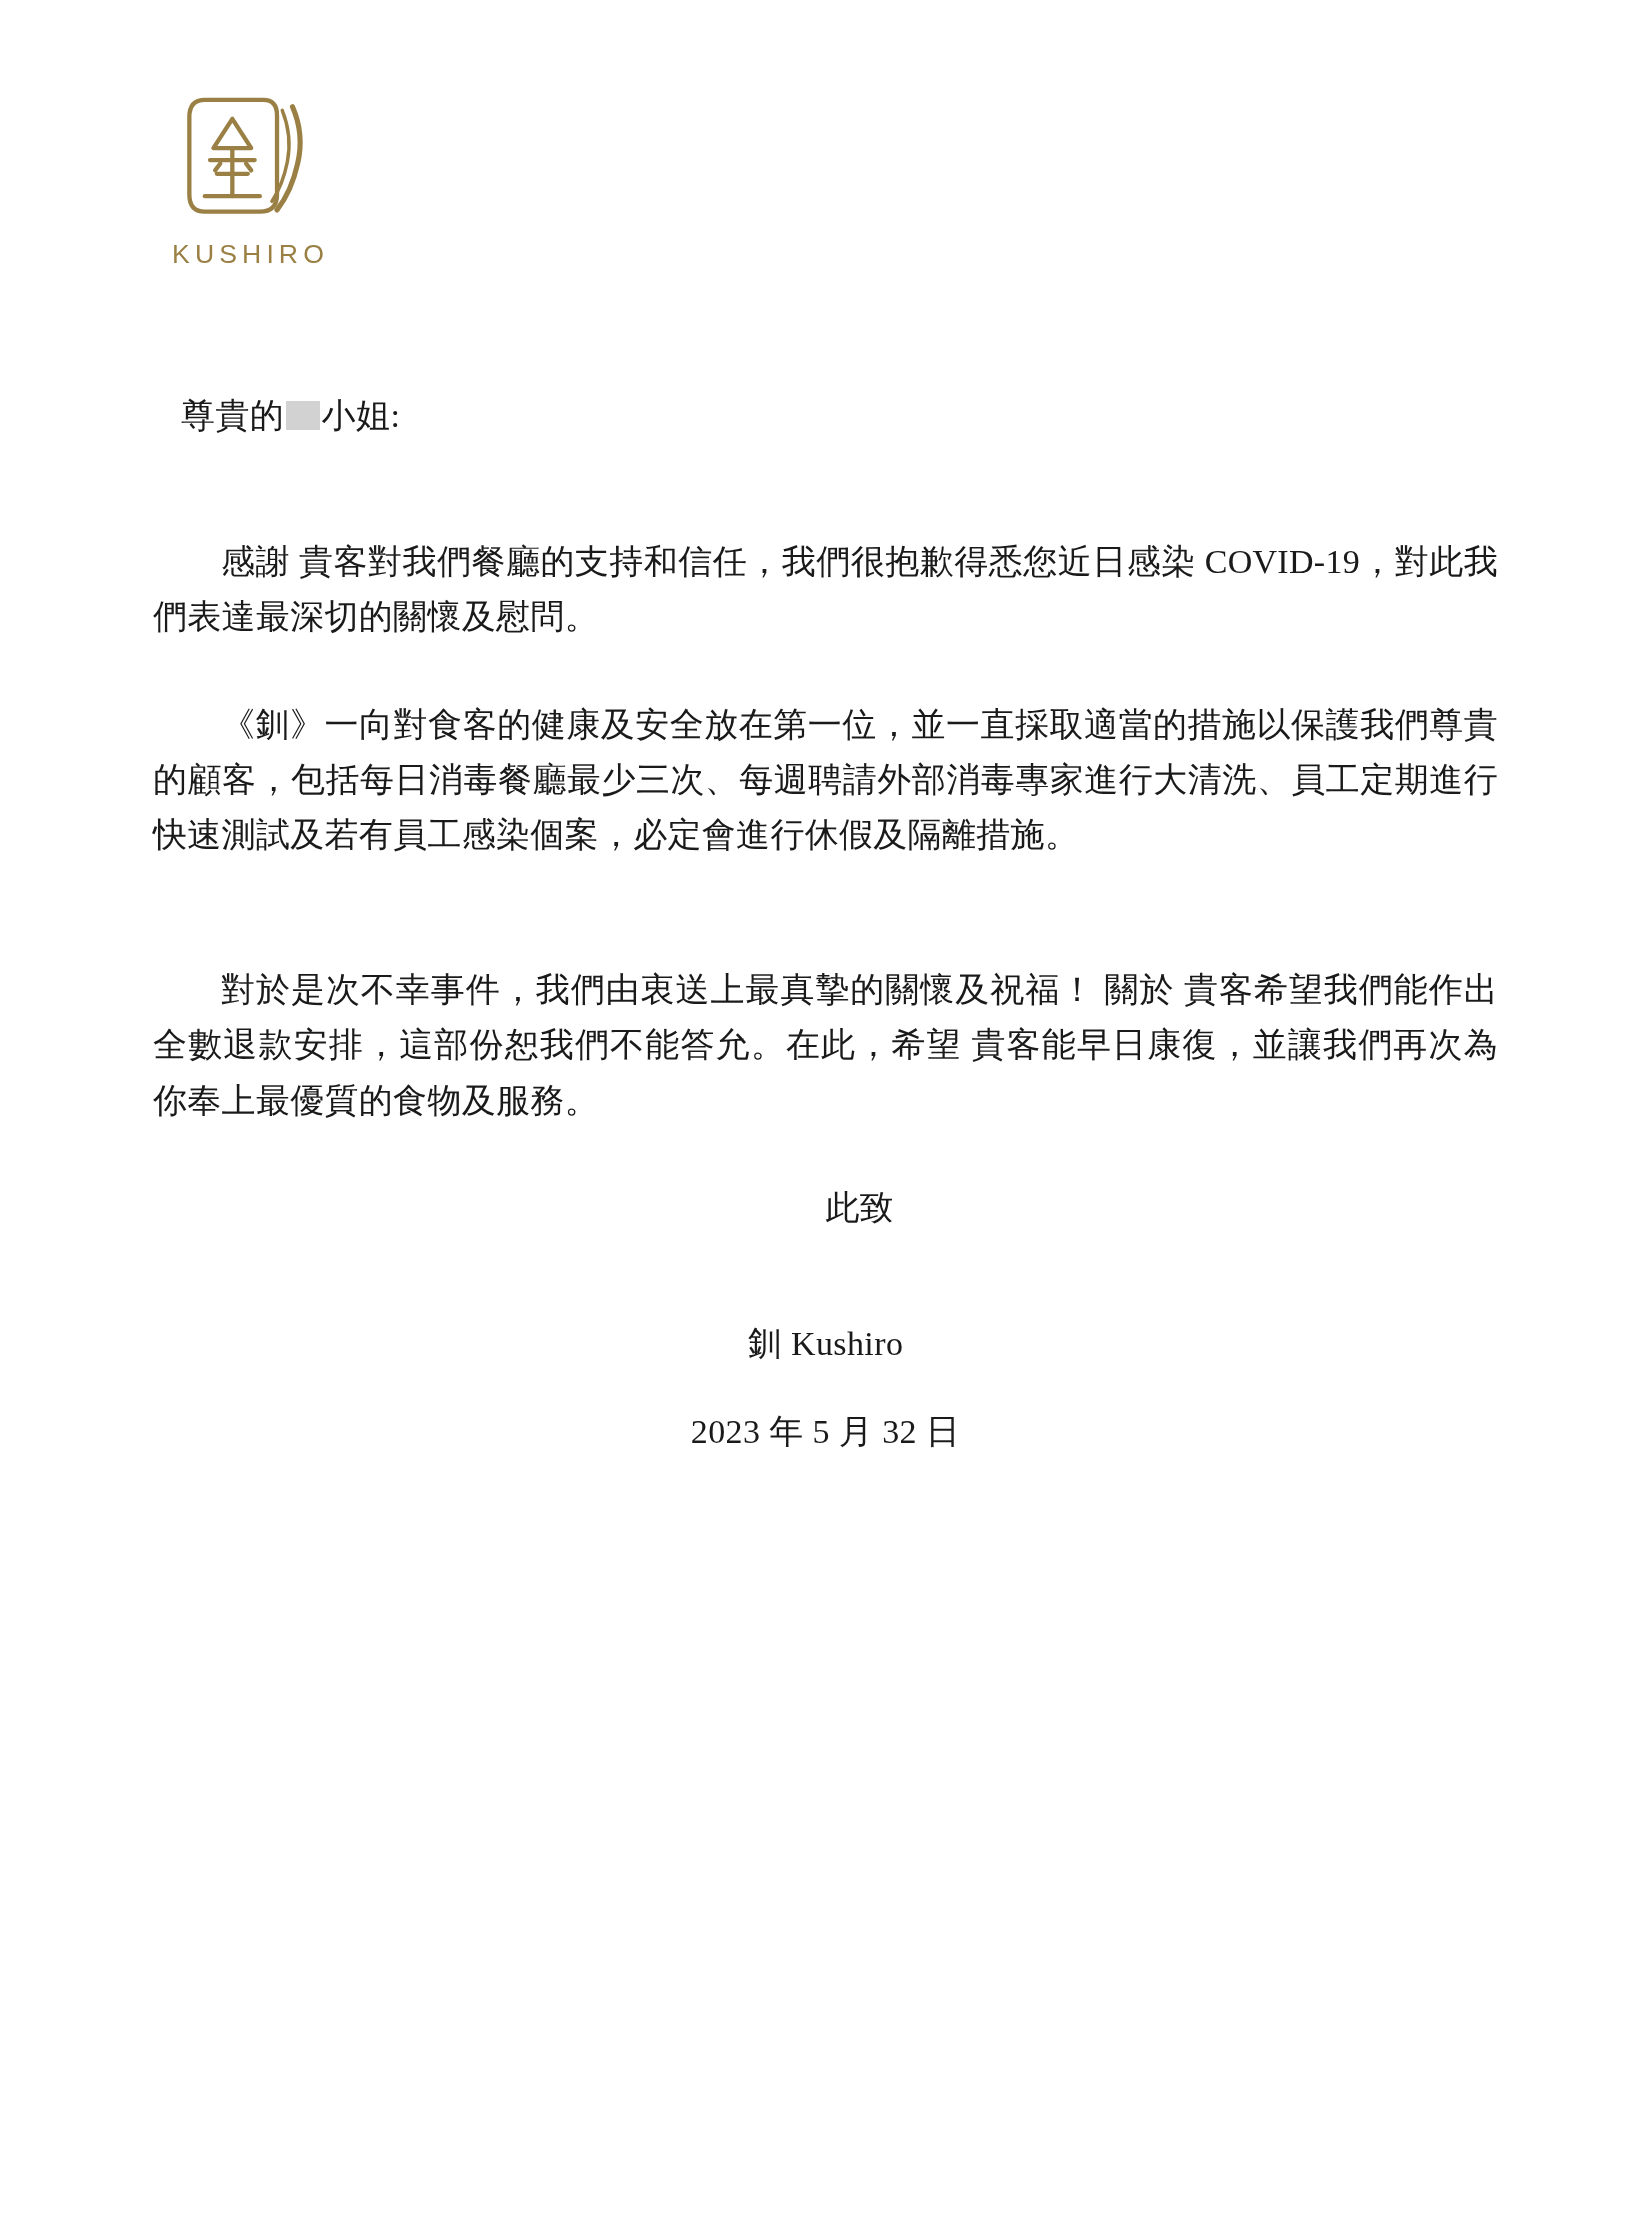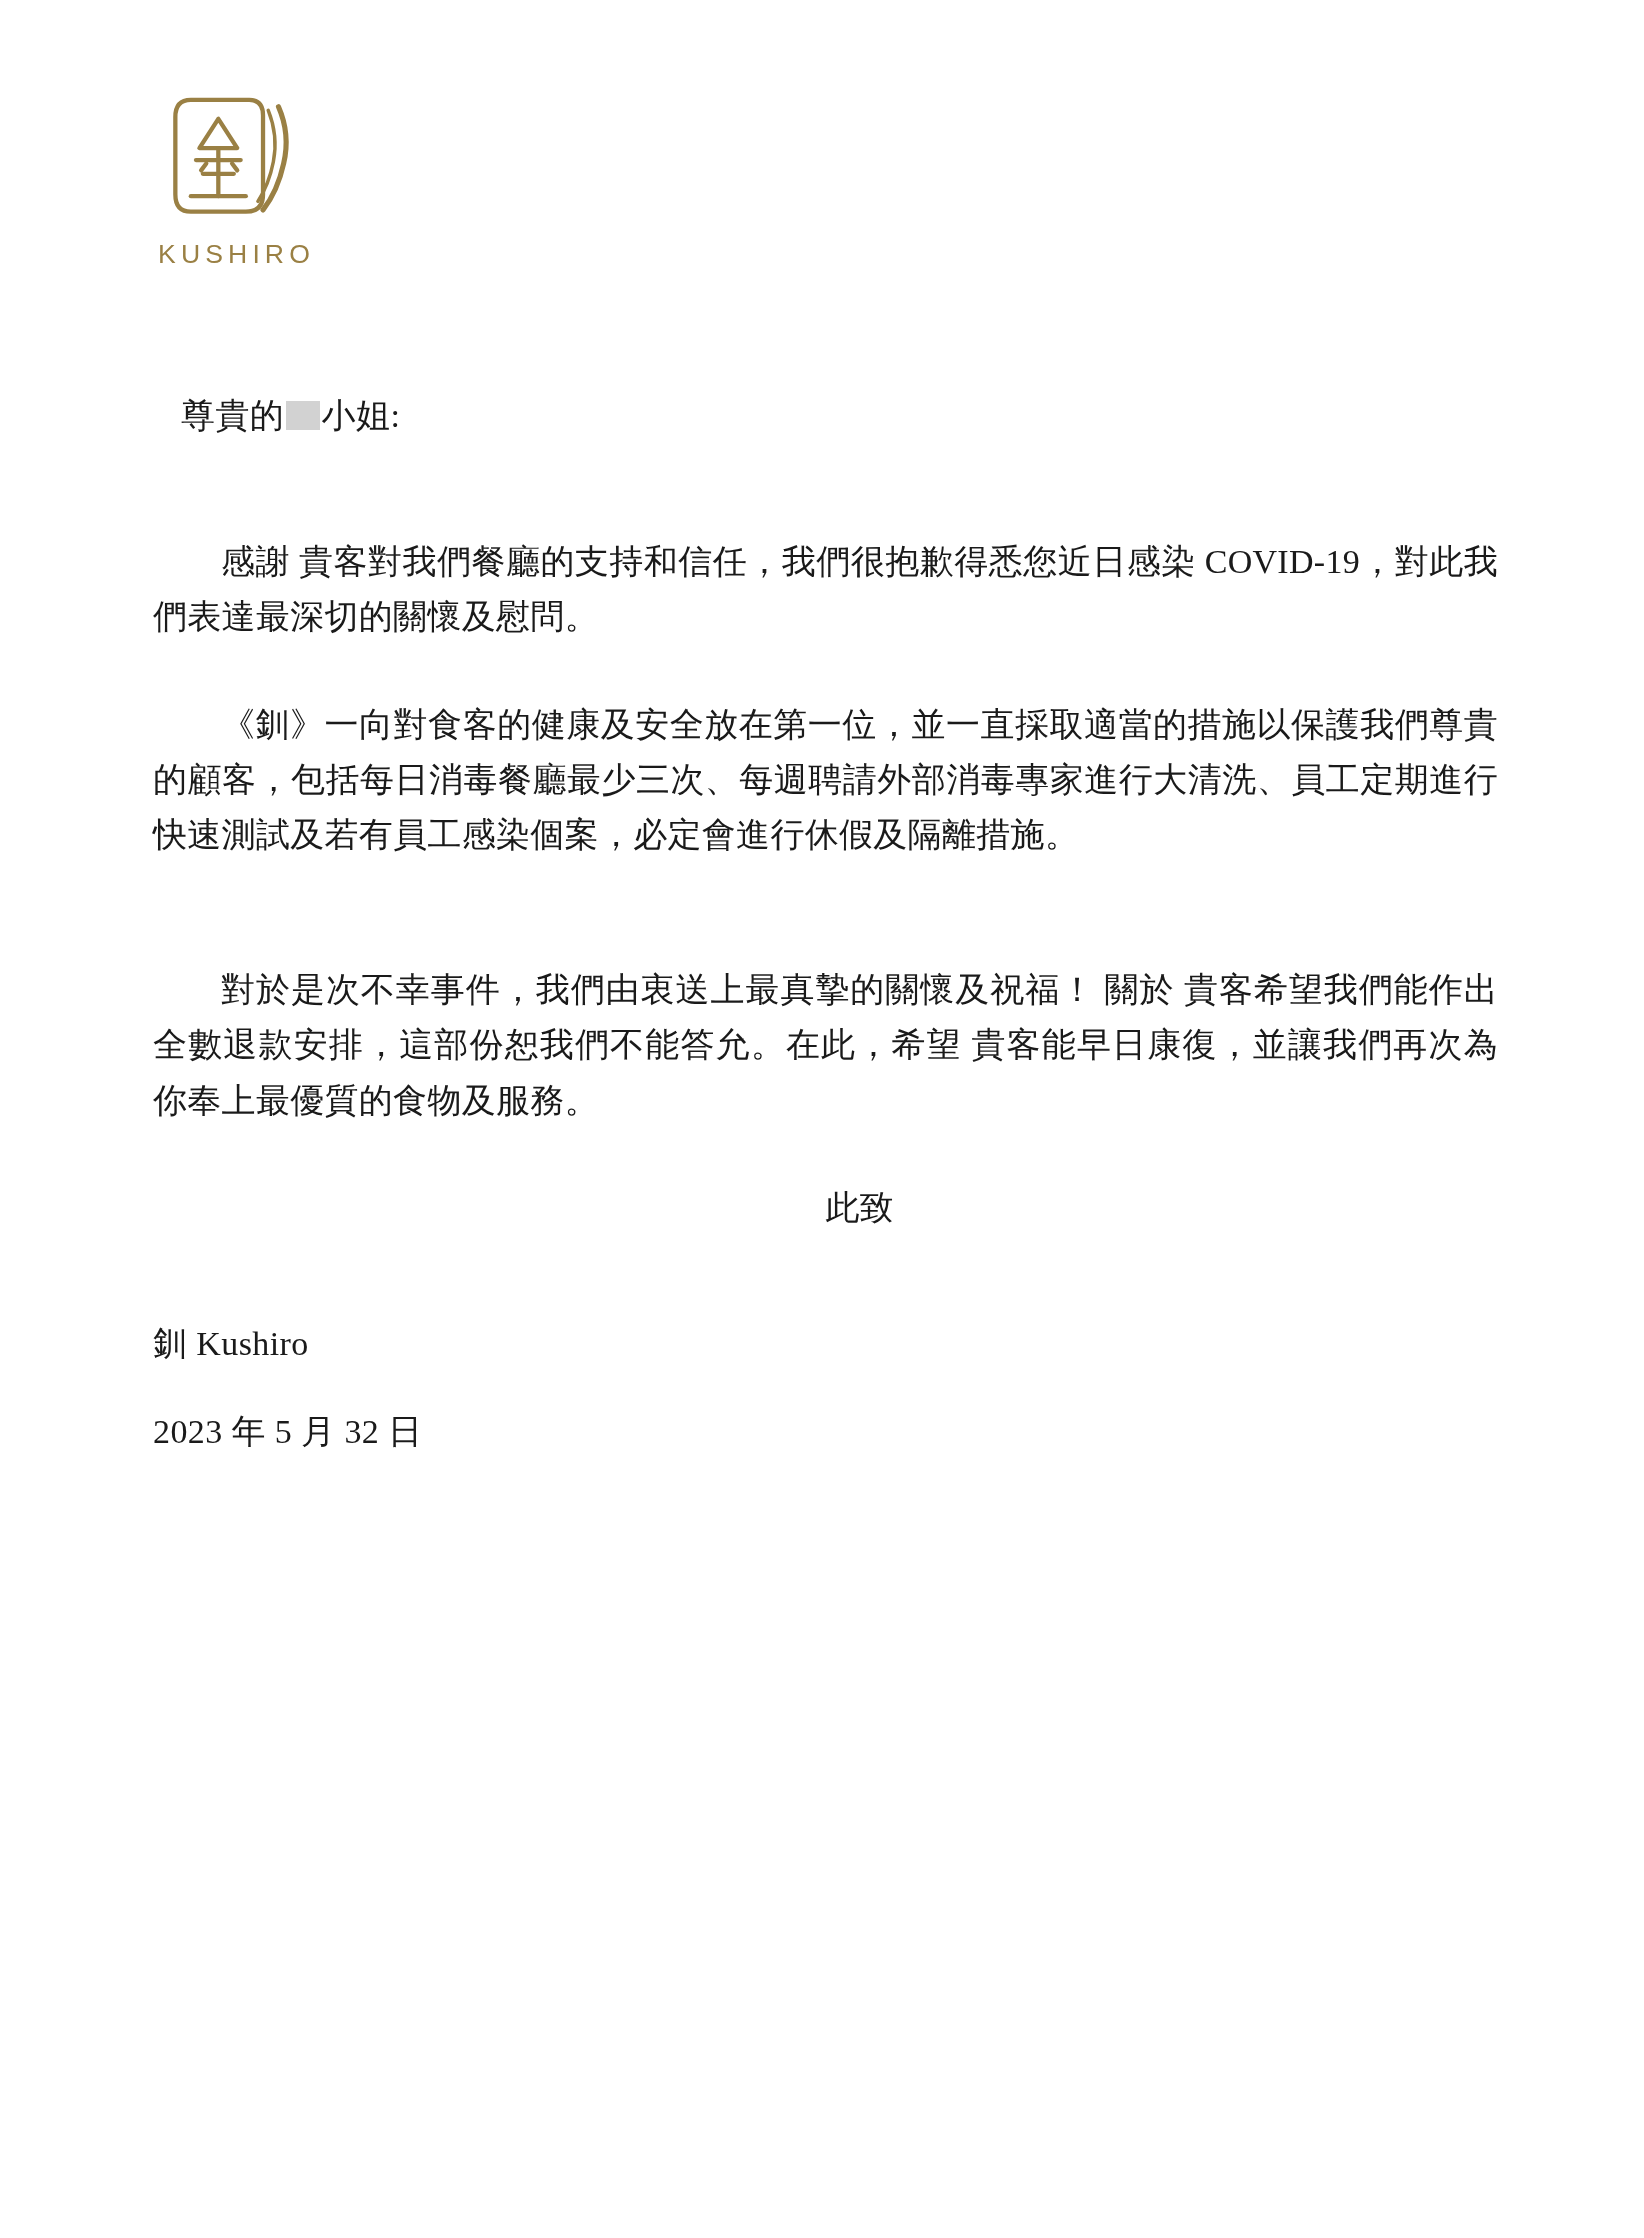--- a/index.html
+++ b/index.html
@@ -20,21 +20,21 @@
     width: 1645px;
     min-height: 2239px;
     background: #ffffff;
     box-sizing: border-box;
     padding: 0;
   }
 
   
   .letterhead {
     position: absolute;
-    left: 153px;
+    left: 167px;
     top: 81px;
     width: 197px;
   }
   .logo-mark {
     width: 153px;
     height: 153px;
     position: relative;
   }
   .logo-mark svg {
     display: block;
@@ -93,20 +93,21 @@
 
   .closing {
     font-size: 34px;
     line-height: 1.6;
     text-indent: 2em;
     text-align: center;
   }
 
   .sign-block {
     margin-top: 82px;
+    text-align: center;
   }
   .sign-name {
     font-size: 34px;
     line-height: 1.6;
     letter-spacing: 0.4px;
   }
   .sign-date {
     margin-top: 34px;
     font-size: 34px;
     line-height: 1.6;

